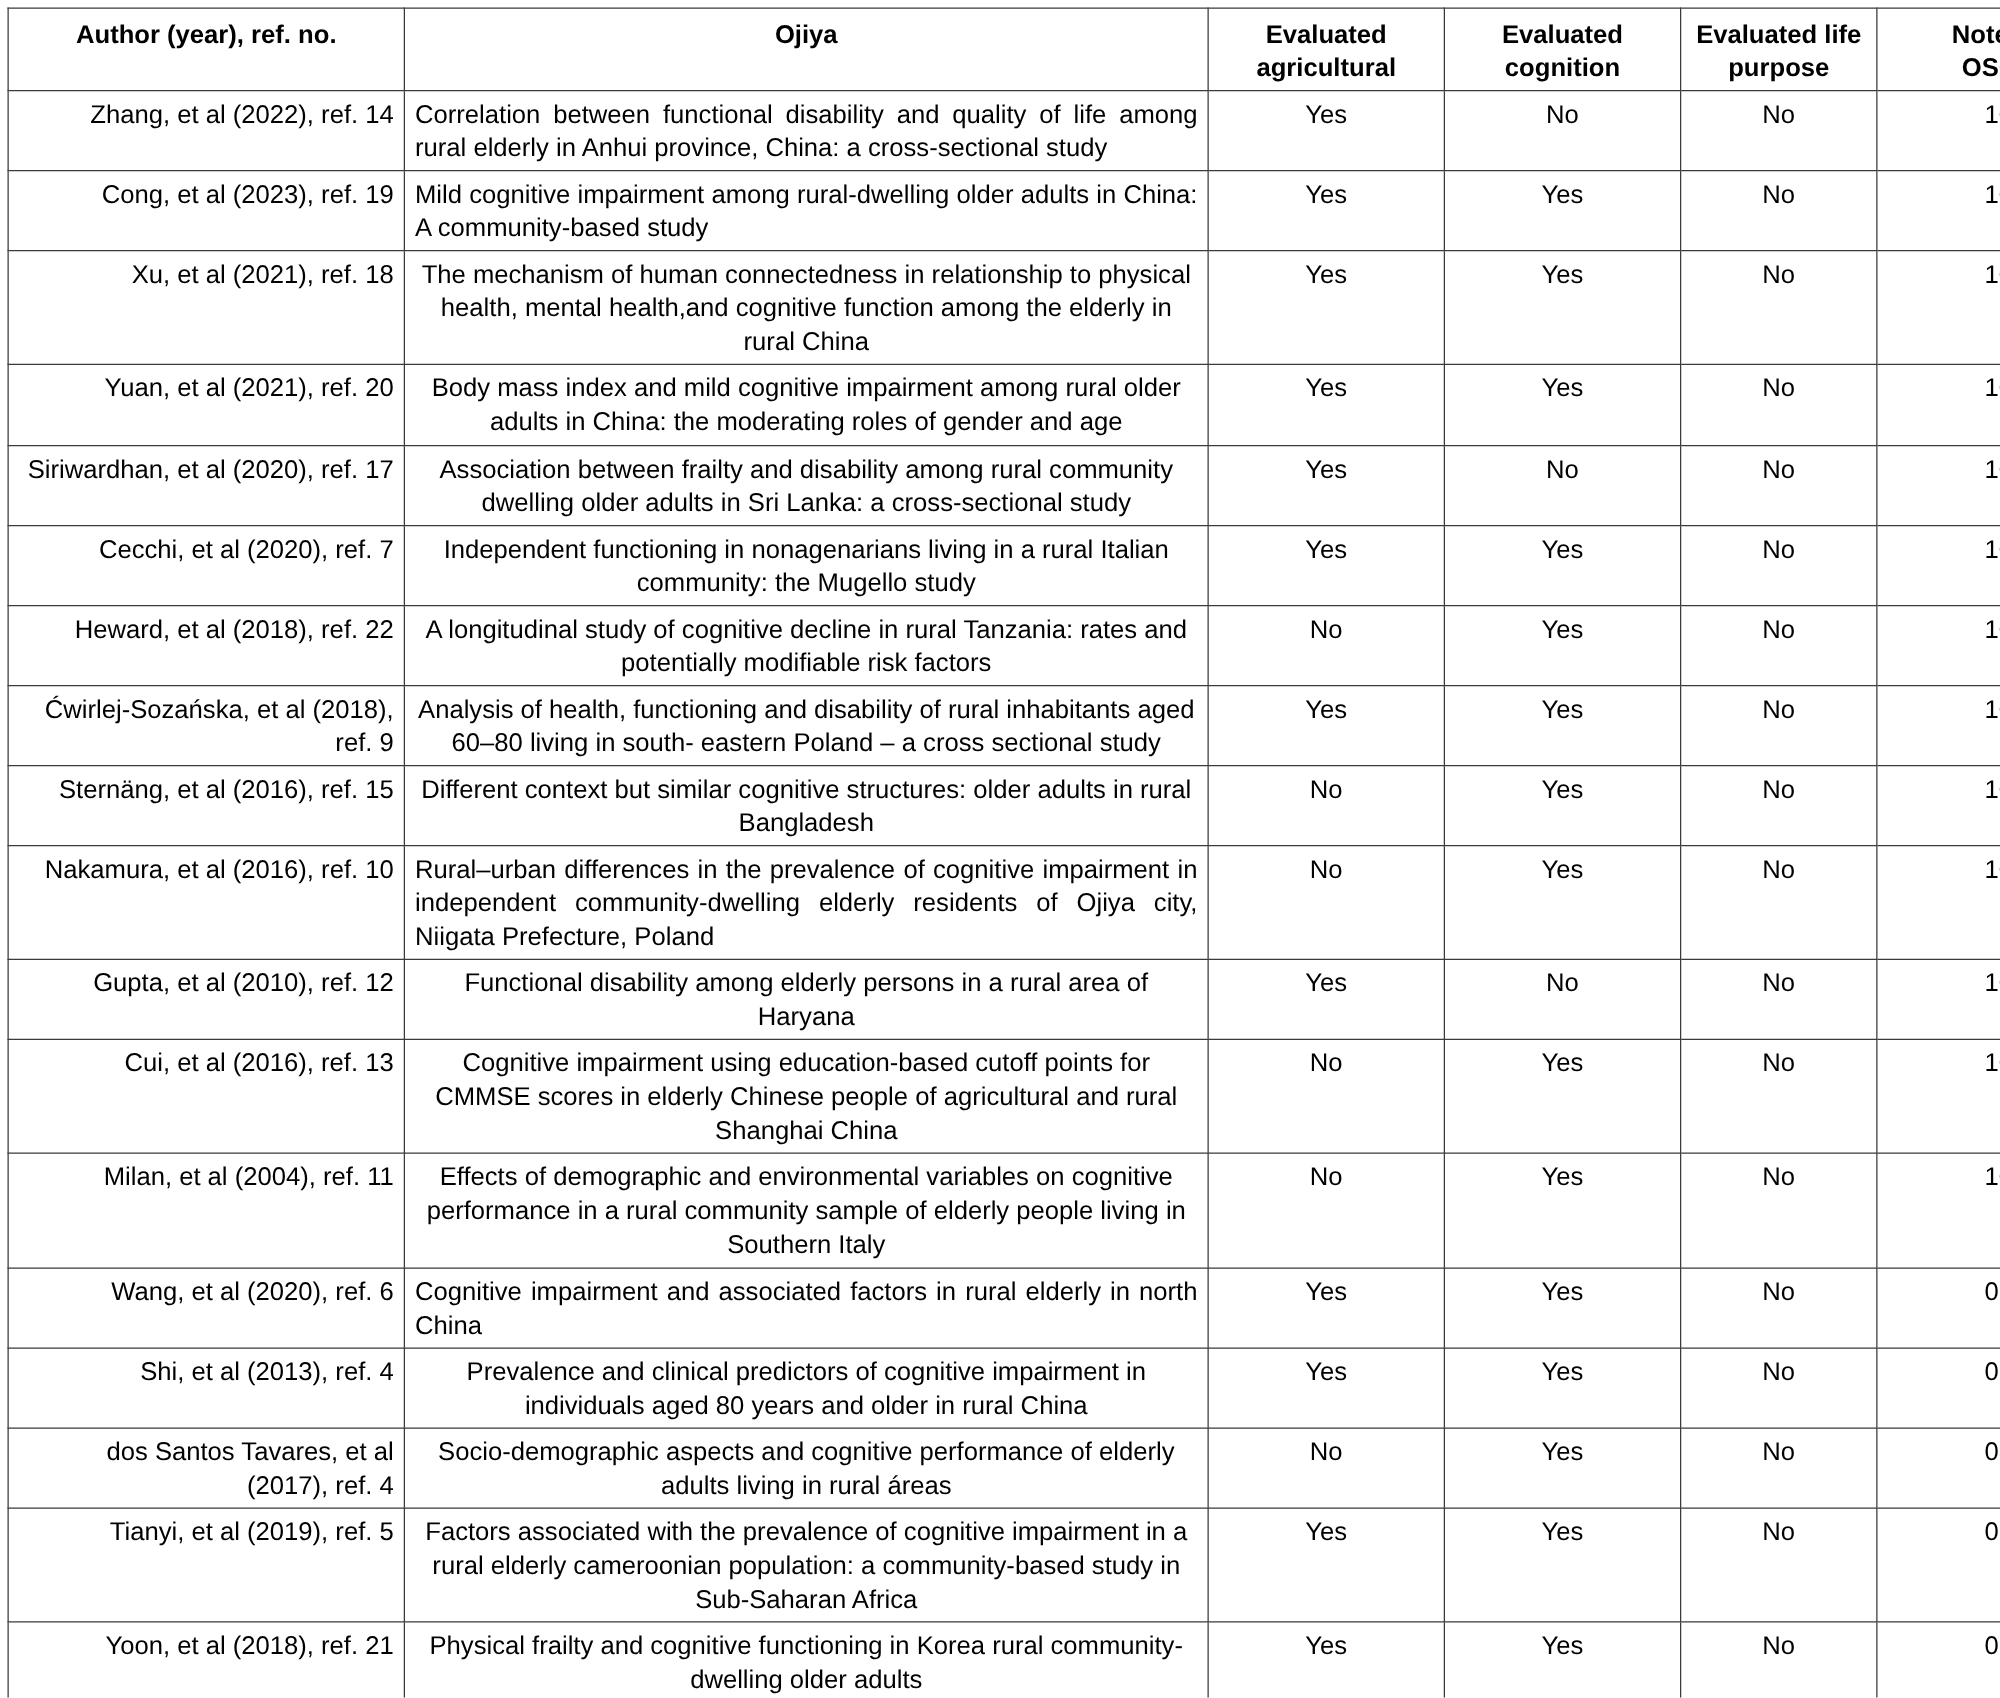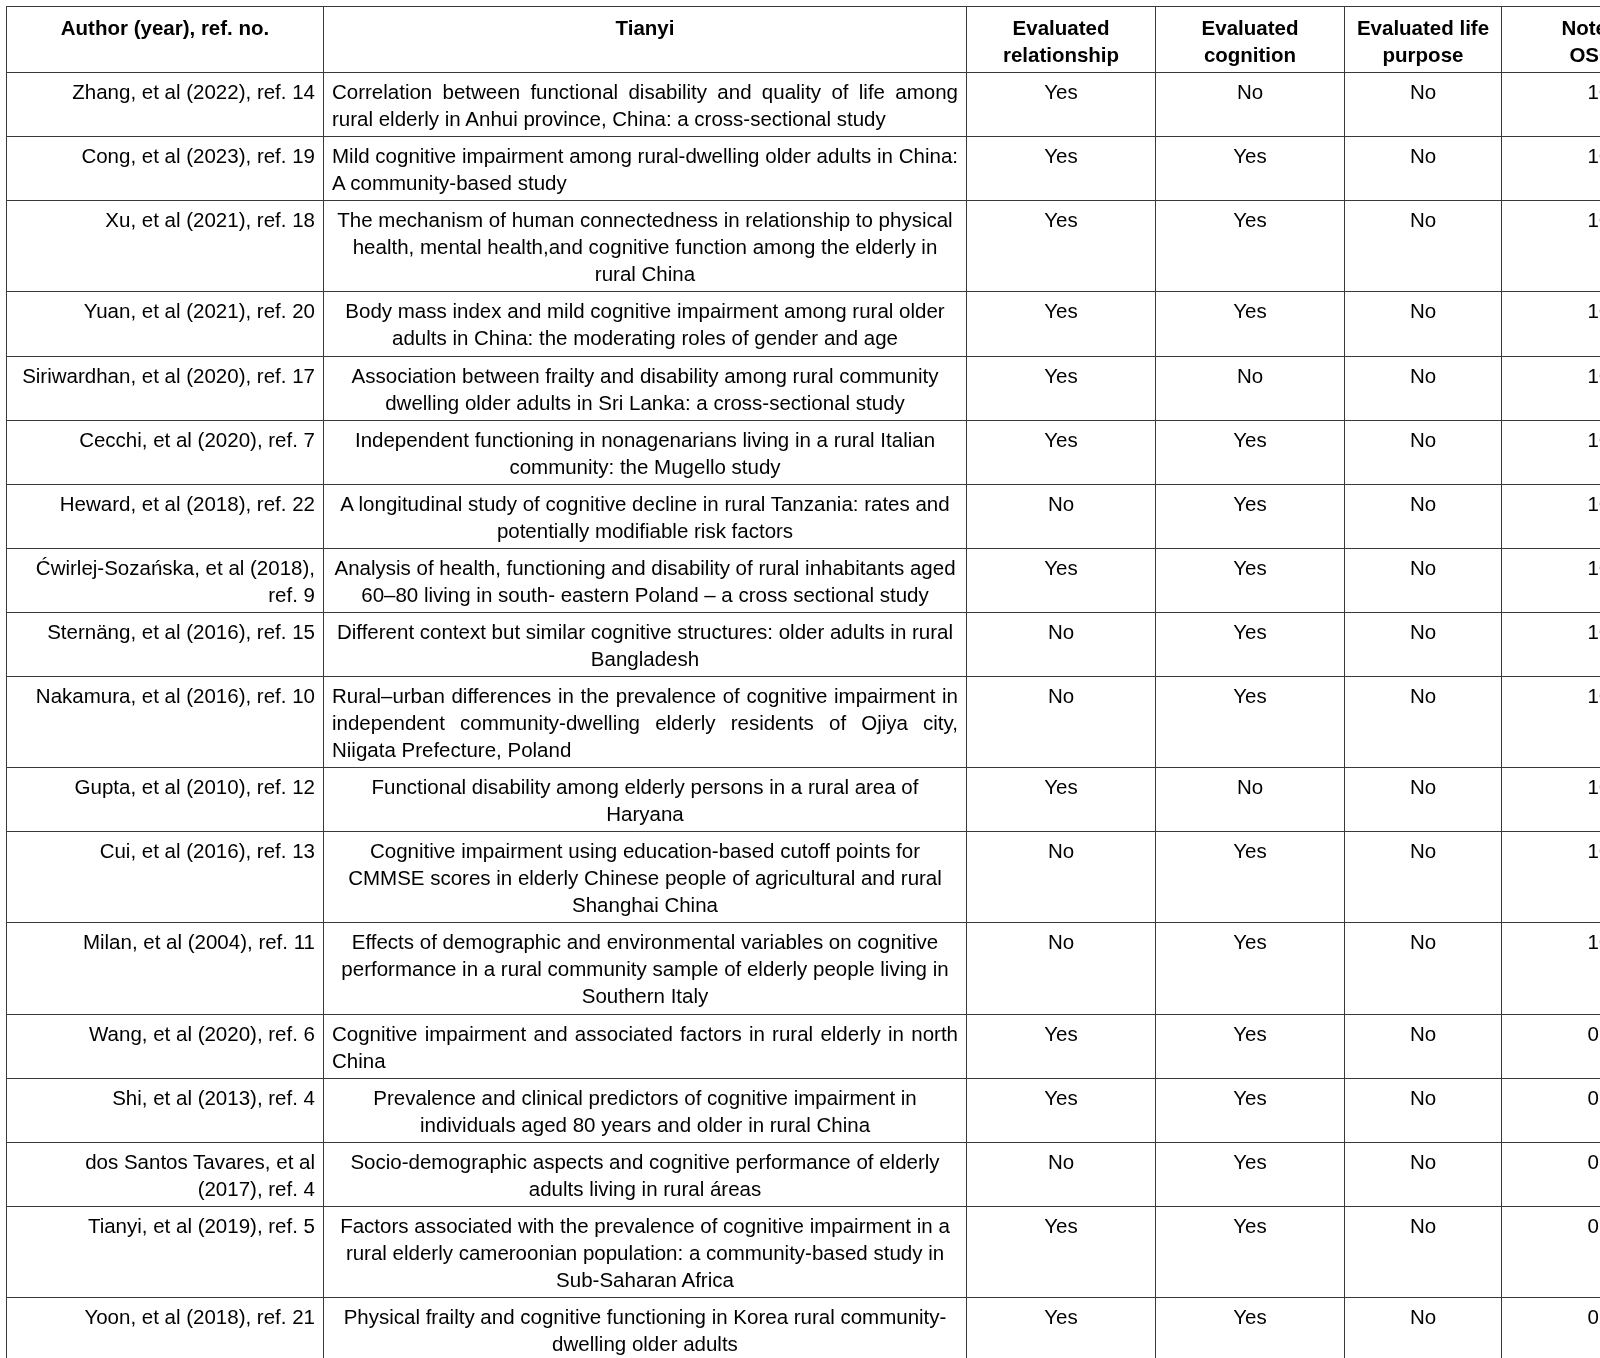--- a/index.html
+++ b/index.html
@@ -59,24 +59,24 @@
 </style>
 </head>
 <body>
 
 <div class="page">
 
   <table class="study-table">
     <thead>
       <tr>
         <th class="col-author">Author (year), ref. no.</th>
-        <th class="col-title">Tianyi</th>
+        <th class="col-title">Ojiya</th>
         <th class="col-func">
           <span>Evaluated</span><br>
-          <span>relationship</span>
+          <span>agricultural</span>
         </th>
         <th class="col-cog">
           <span>Evaluated</span><br>
           <span>cognition</span>
         </th>
         <th class="col-life">
           <span>Evaluated life</span><br>
           <span>purpose</span>
         </th>
         <th class="col-note">

